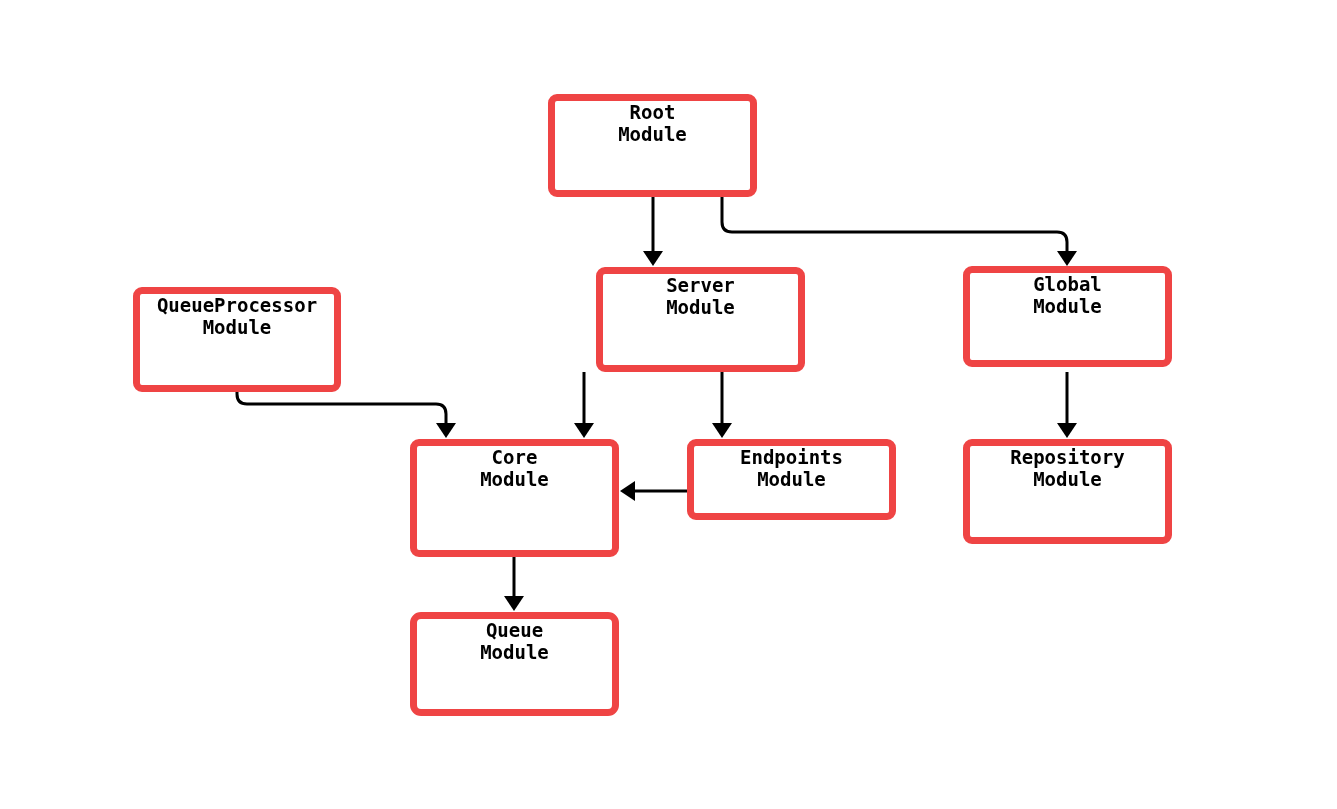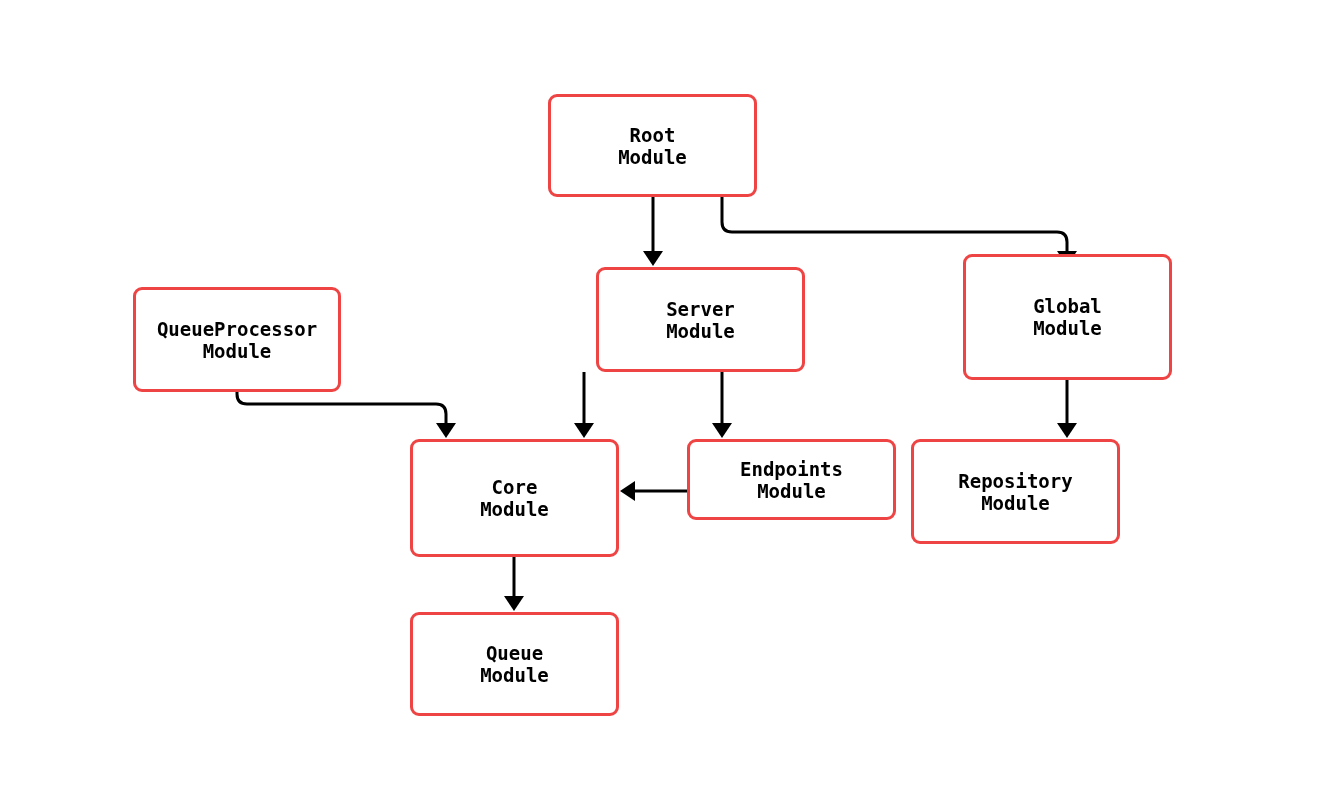--- a/index.html
+++ b/index.html
@@ -28,24 +28,24 @@
     stroke-width: 3;
   }
   .edge-arrowhead {
     fill: #000000;
     stroke: none;
   }
   .node {
     position: absolute;
     box-sizing: border-box;
     background: #ffffff;
-    border: 3px solid #ef4444;
+    border: 7px solid #ef4444;
     border-radius: 9px;
     display: flex;
-    align-items: center;
+    align-items: flex-start;
     justify-content: center;
     text-align: center;
   }
   .node-label {
     font-weight: 700;
     font-size: 19px;
     line-height: 22px;
     color: #000000;
     white-space: pre-line;
     letter-spacing: 0px;
@@ -108,38 +108,38 @@
   <div class="node" style="left:133px; top:267px; width:208px; height:105px;margin-top:20px;">
     <span class="node-label">QueueProcessor
 Module</span>
   </div>
 
   <div class="node" style="left:548px; top:267px; width:209px; height:105px;margin-left:48px;">
     <span class="node-label">Server
 Module</span>
   </div>
 
-  <div class="node" style="left:963px; top:254px; width:209px; height:126px;">
+  <div class="node" style="left:963px; top:266px; width:209px; height:101px;">
     <span class="node-label">Global
 Module</span>
   </div>
 
   <div class="node" style="left:410px; top:439px; width:209px; height:118px;">
     <span class="node-label">Core
 Module</span>
   </div>
 
   <div class="node" style="left:687px; top:439px; width:209px; height:81px;">
     <span class="node-label">Endpoints
 Module</span>
   </div>
 
-  <div class="node" style="left:911px; top:439px; width:209px; height:105px;">
+  <div class="node" style="left:963px; top:439px; width:209px; height:105px;">
     <span class="node-label">Repository
 Module</span>
   </div>
 
-  <div class="node" style="left:410px; top:612px; width:209px; height:104px;">
+  <div class="node" style="left:410px; top:612px; width:209px; height:104px;border-radius:11px;">
     <span class="node-label">Queue
 Module</span>
   </div>
 
 </div>
 
 </body></html>

